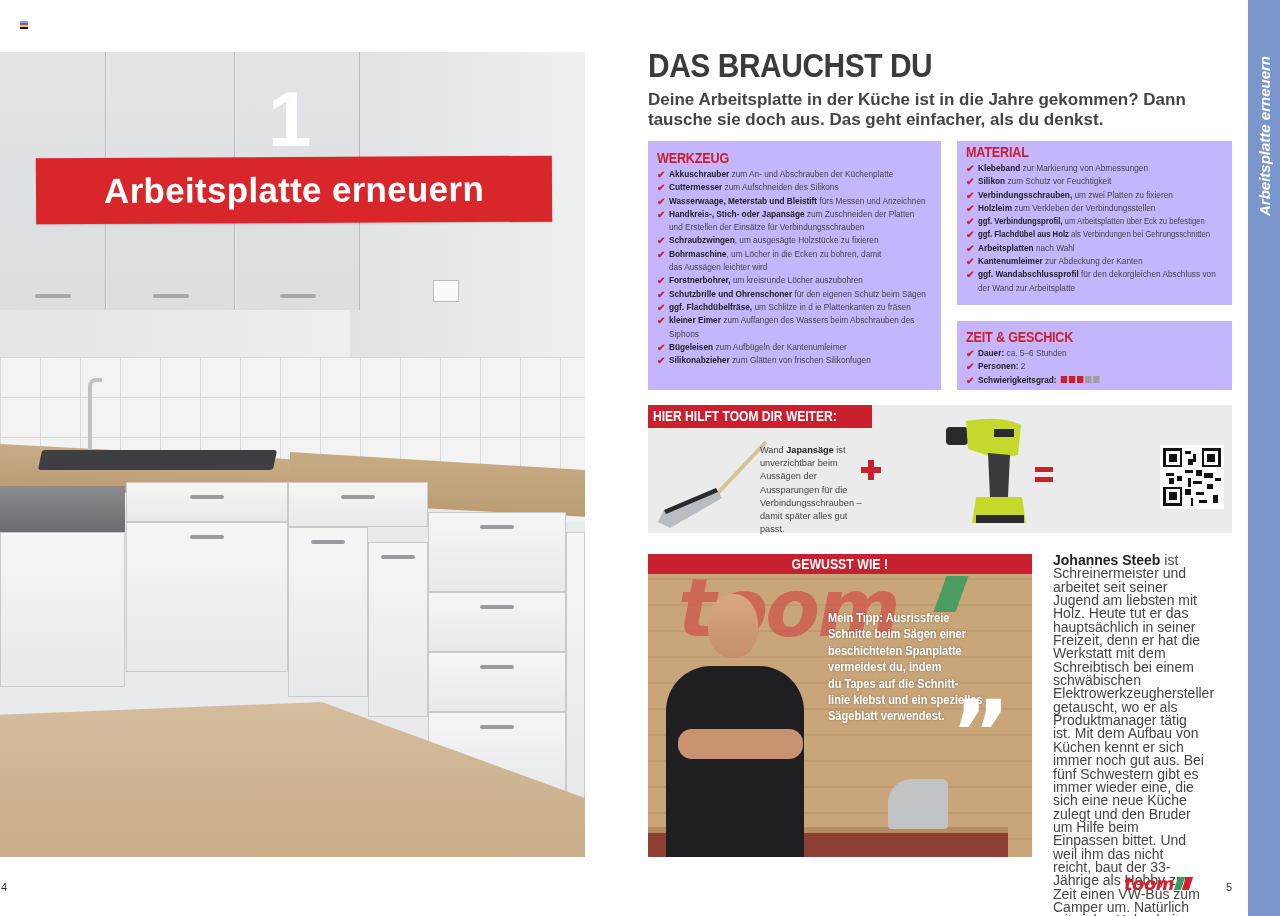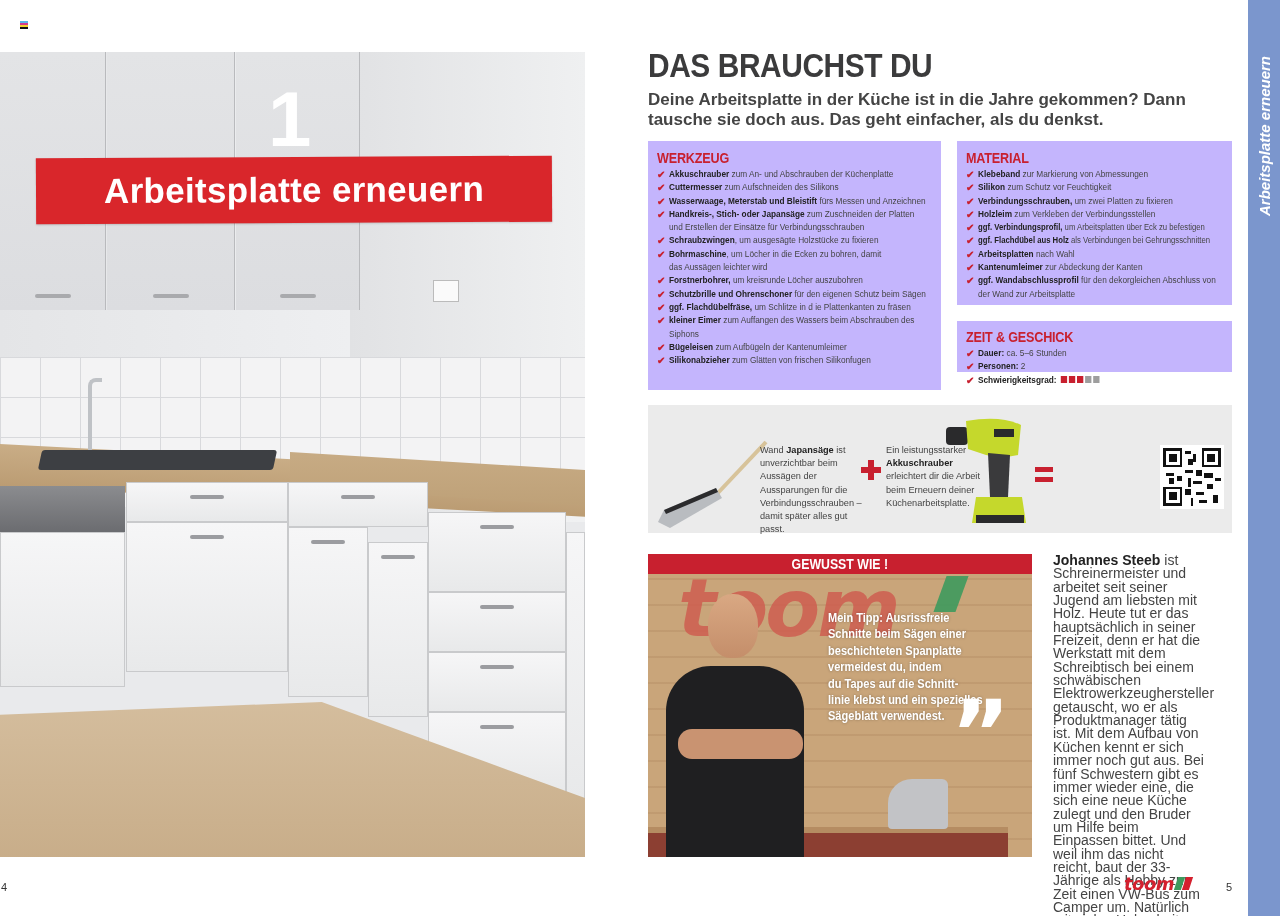--- a/index.html
+++ b/index.html
@@ -40,22 +40,22 @@
 
   .box { position: absolute; background: #c4b5fd; }
   .box h3 { font-size: 14px; font-weight: 700; color: #c8202f; letter-spacing: -0.2px; transform: scaleX(0.9); transform-origin: left; margin-bottom: 2px; white-space: nowrap; }
   .box ul { list-style: none; }
   .box li { position: relative; padding-left: 12px; font-size: 9.2px; line-height: 13.3px; color: #444; }
   .box li b { color: #222; }
   .box li .chk { position: absolute; left: 0; top: 0; color: #c8202f; font-size: 10px; font-weight: 700; }
   .narrow { display: inline-block; transform: scaleX(0.9); transform-origin: left; white-space: nowrap; }
 
   .b-werk { left: 648px; top: 141px; width: 293px; height: 249px; padding: 9px 9px; }
-  .b-mat { left: 957px; top: 141px; width: 275px; height: 164px; padding: 9px 9px; }
-  .b-zeit { left: 957px; top: 321px; width: 275px; height: 51px; padding: 8px 9px; }
+  .b-mat { left: 957px; top: 141px; width: 275px; height: 164px; padding: 3px 9px; }
+  .b-zeit { left: 957px; top: 321px; width: 275px; height: 69px; padding: 8px 9px; }
   .sq { display: inline-block; width: 7px; height: 7px; margin-left: 2px; vertical-align: -0px; }
 
   .b-help { left: 648px; top: 405px; width: 584px; height: 128px; background: #ebebeb; }
   .help-label { position: absolute; left: 0; top: 0; height: 23px; background: #c8202f; color: #fff; font-weight: 700; font-size: 14px; line-height: 23px; padding: 0 5px; white-space: nowrap; }
   .help-label span { display: inline-block; transform: scaleX(0.86); transform-origin: left; }
   .saw { position: absolute; left: 8px; top: 35px; width: 115px; height: 90px; }
   .help-text { position: absolute; font-size: 9.2px; line-height: 13.2px; color: #444; }
   .help-text b { color: #222; }
   .plus { position: absolute; left: 213px; top: 55px; width: 20px; height: 20px; }
   .plus::before, .plus::after { content: ""; position: absolute; background: #c8202f; }
@@ -210,32 +210,30 @@
   <h3>ZEIT &amp; GESCHICK</h3>
   <ul>
     <li><span class="chk">✔</span><span class="narrow"><b>Dauer:</b><span> ca. 5–6 Stunden</span></span></li>
     <li><span class="chk">✔</span><span class="narrow"><b>Personen:</b><span> 2</span></span></li>
     <li><span class="chk">✔</span><span class="narrow"><b>Schwierigkeitsgrad:</b>
       <span id="diff-squares"><span class="sq" style="background: rgb(200, 32, 47);"></span><span class="sq" style="background: rgb(200, 32, 47);"></span><span class="sq" style="background: rgb(200, 32, 47);"></span><span class="sq" style="background: rgb(158, 158, 158);"></span><span class="sq" style="background: rgb(158, 158, 158);"></span></span></span></li>
   </ul>
 </div>
 
 <div class="box b-help">
+  <div class="help-label"><span>HIER HILFT TOOM DIR WEITER:</span></div>
   <svg class="saw" viewBox="0 0 115 90">
     <line x1="60" y1="55" x2="110" y2="2" stroke="#d7c39a" stroke-width="4"></line>
     <polygon points="2,82 8,70 60,48 66,58 14,88" fill="#b9bcc0"></polygon>
     <polygon points="8,70 60,48 62,52 10,74" fill="#2b2b2d"></polygon>
   </svg>
   <div class="help-text" style="left:112px;top:39px;width:110px">
     <span>Wand </span><b>Japansäge</b><span> ist unverzichtbar beim Aussägen der Aussparungen für die Verbindungsschrauben – damit später alles gut passt.</span>
   </div>
   <div class="plus"></div>
-  <div class="help-text" style="left:238px;top:39px;width:95px">
-    <span>Ein leistungsstarker </span><b>Akkuschrauber</b><span> erleichtert dir die Arbeit beim Erneuern deiner Küchenarbeitsplatte.</span>
-  </div>
   <svg class="drill" viewBox="0 0 85 115">
     <rect x="0" y="12" width="22" height="18" rx="4" fill="#2a2a2c"></rect>
     <path d="M20 6 Q55 0 75 10 L72 40 Q55 44 40 40 L22 34 Z" fill="#c5d82c"></path>
     <rect x="48" y="14" width="20" height="8" fill="#2a2a2c"></rect>
     <path d="M42 38 L64 40 L62 82 L44 82 Z" fill="#3a3a3c"></path>
     <path d="M30 82 L76 82 L80 108 L26 108 Z" fill="#c5d82c"></path>
     <rect x="30" y="100" width="48" height="8" fill="#2a2a2c"></rect>
   </svg>
   <div class="equals">
       <i></i>

